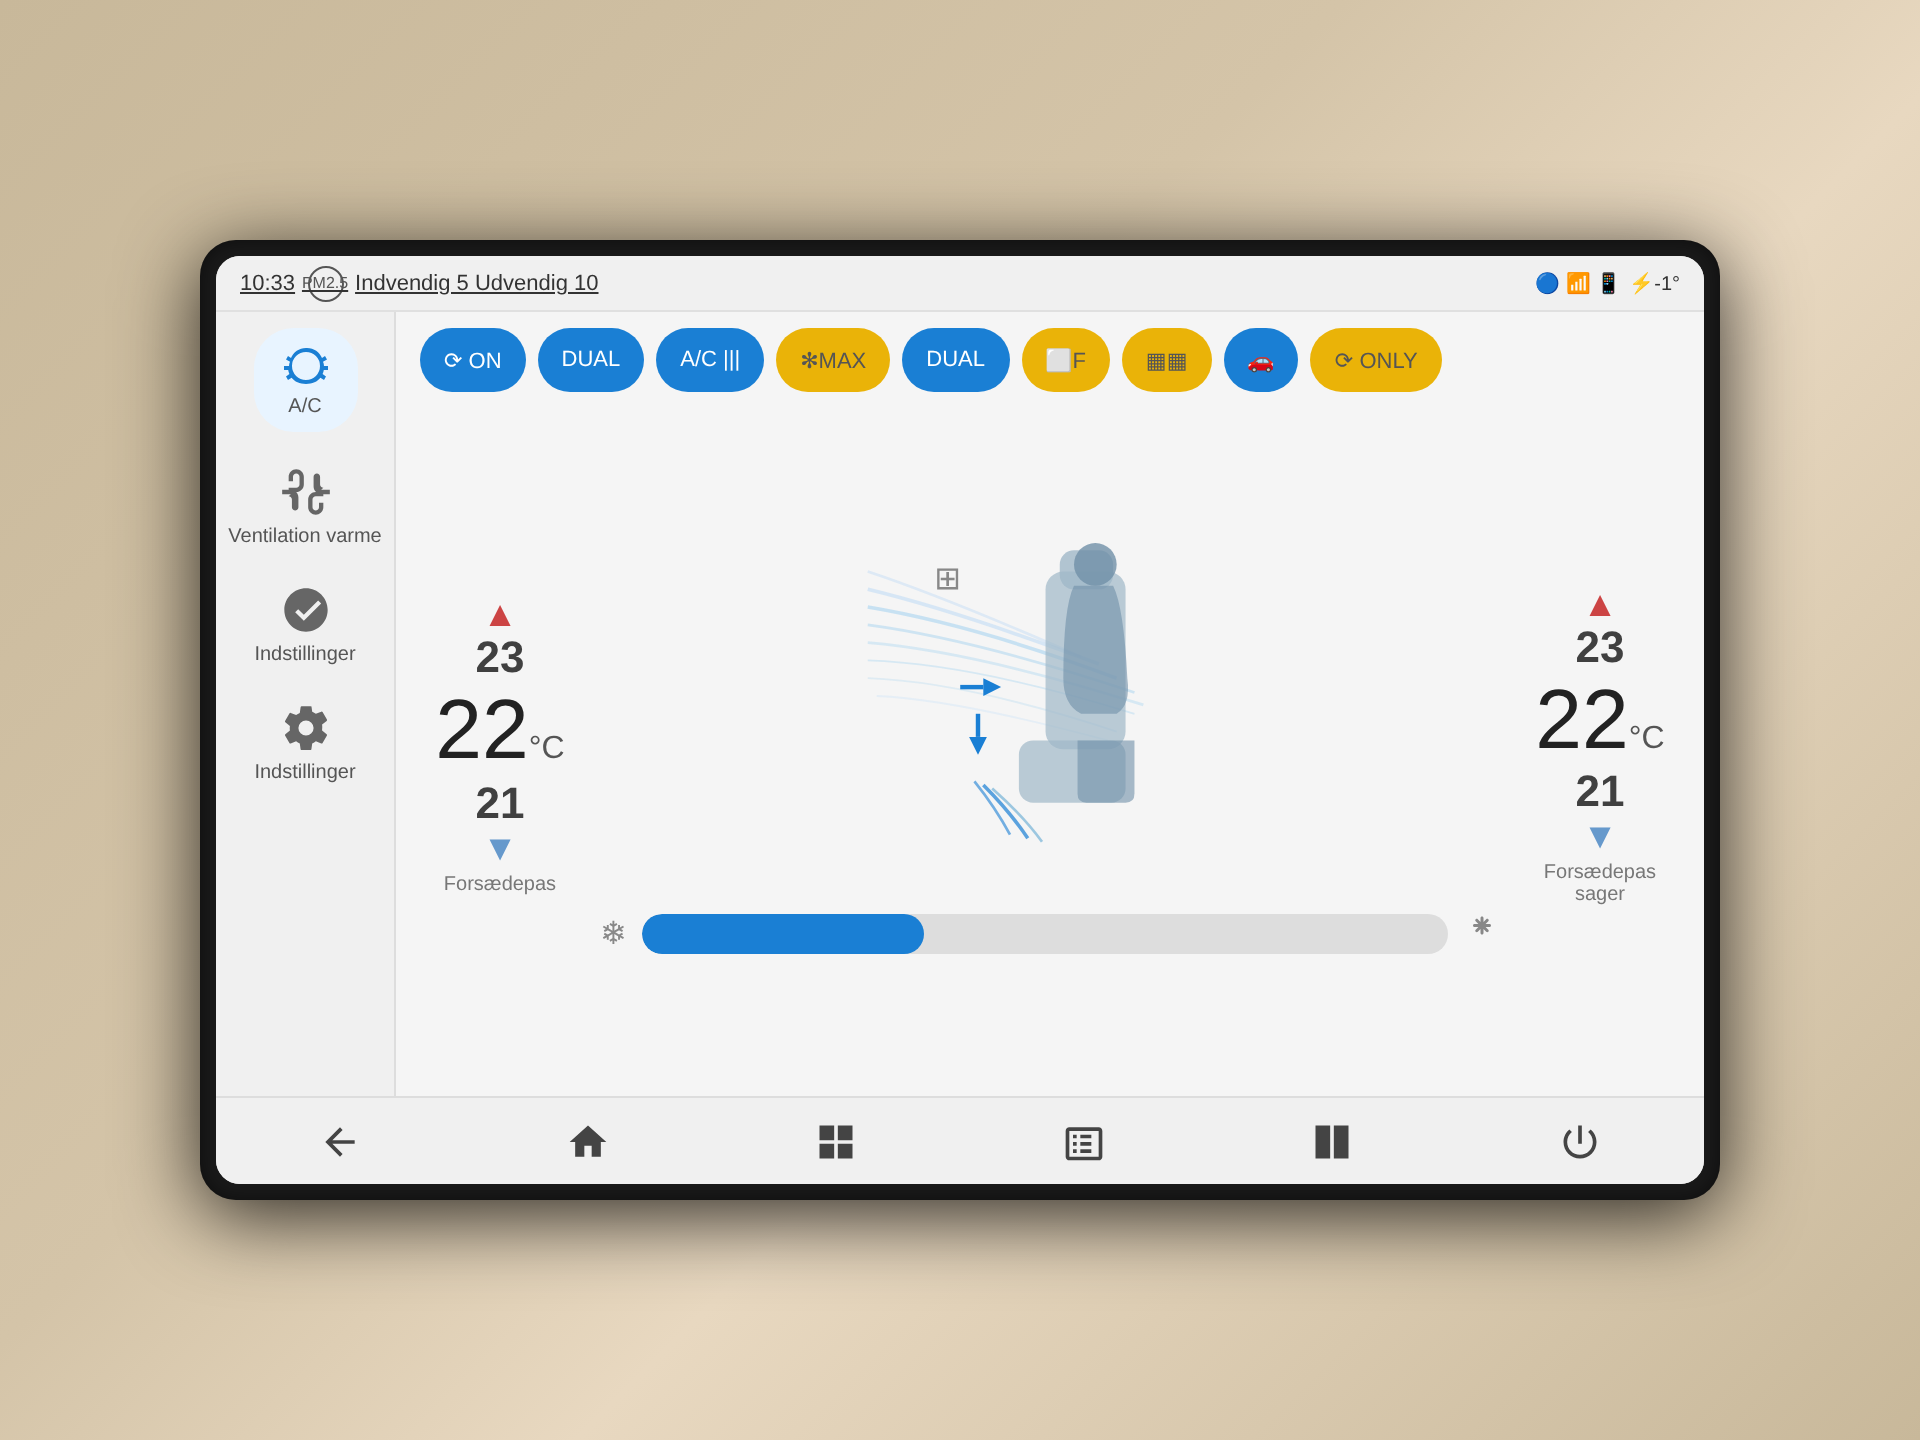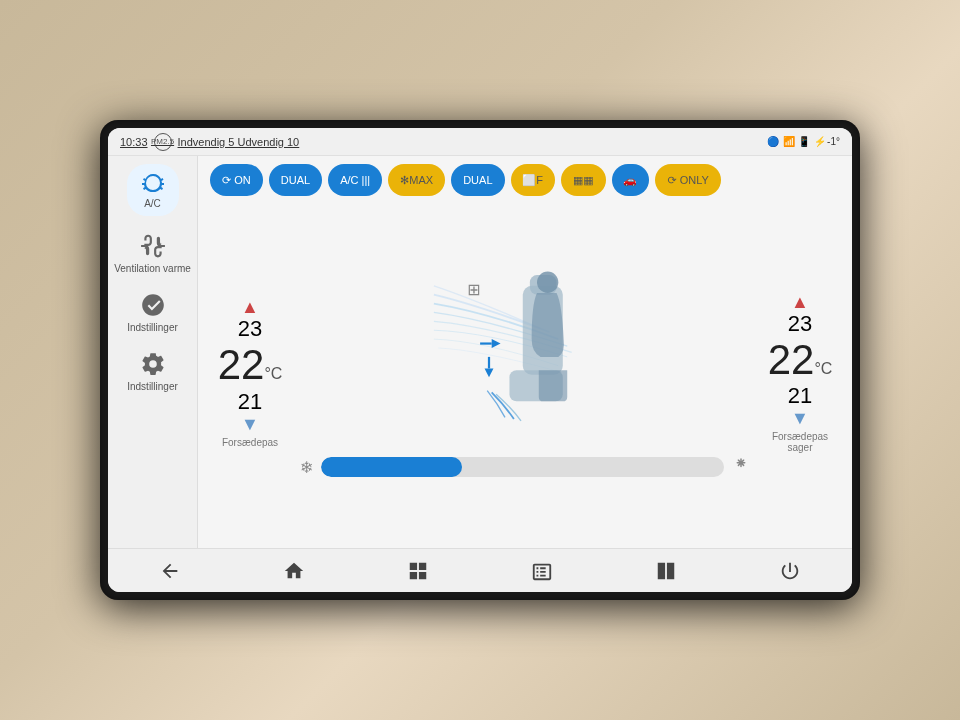--- a/index.html
+++ b/index.html
@@ -181,22 +181,22 @@
       cursor: pointer;
       line-height: 1;
     }
 
     .temp-arrow.down {
       color: #6699cc;
     }
 
     .temp-small {
       font-size: 22px;
-      font-weight: 400;
-      color: #000000;
+      font-weight: 700;
+      color: #404040;
     }
 
     .temp-label {
       font-size: 10px;
       color: #777;
       text-align: center;
       margin-top: 4px;
     }
 
     

